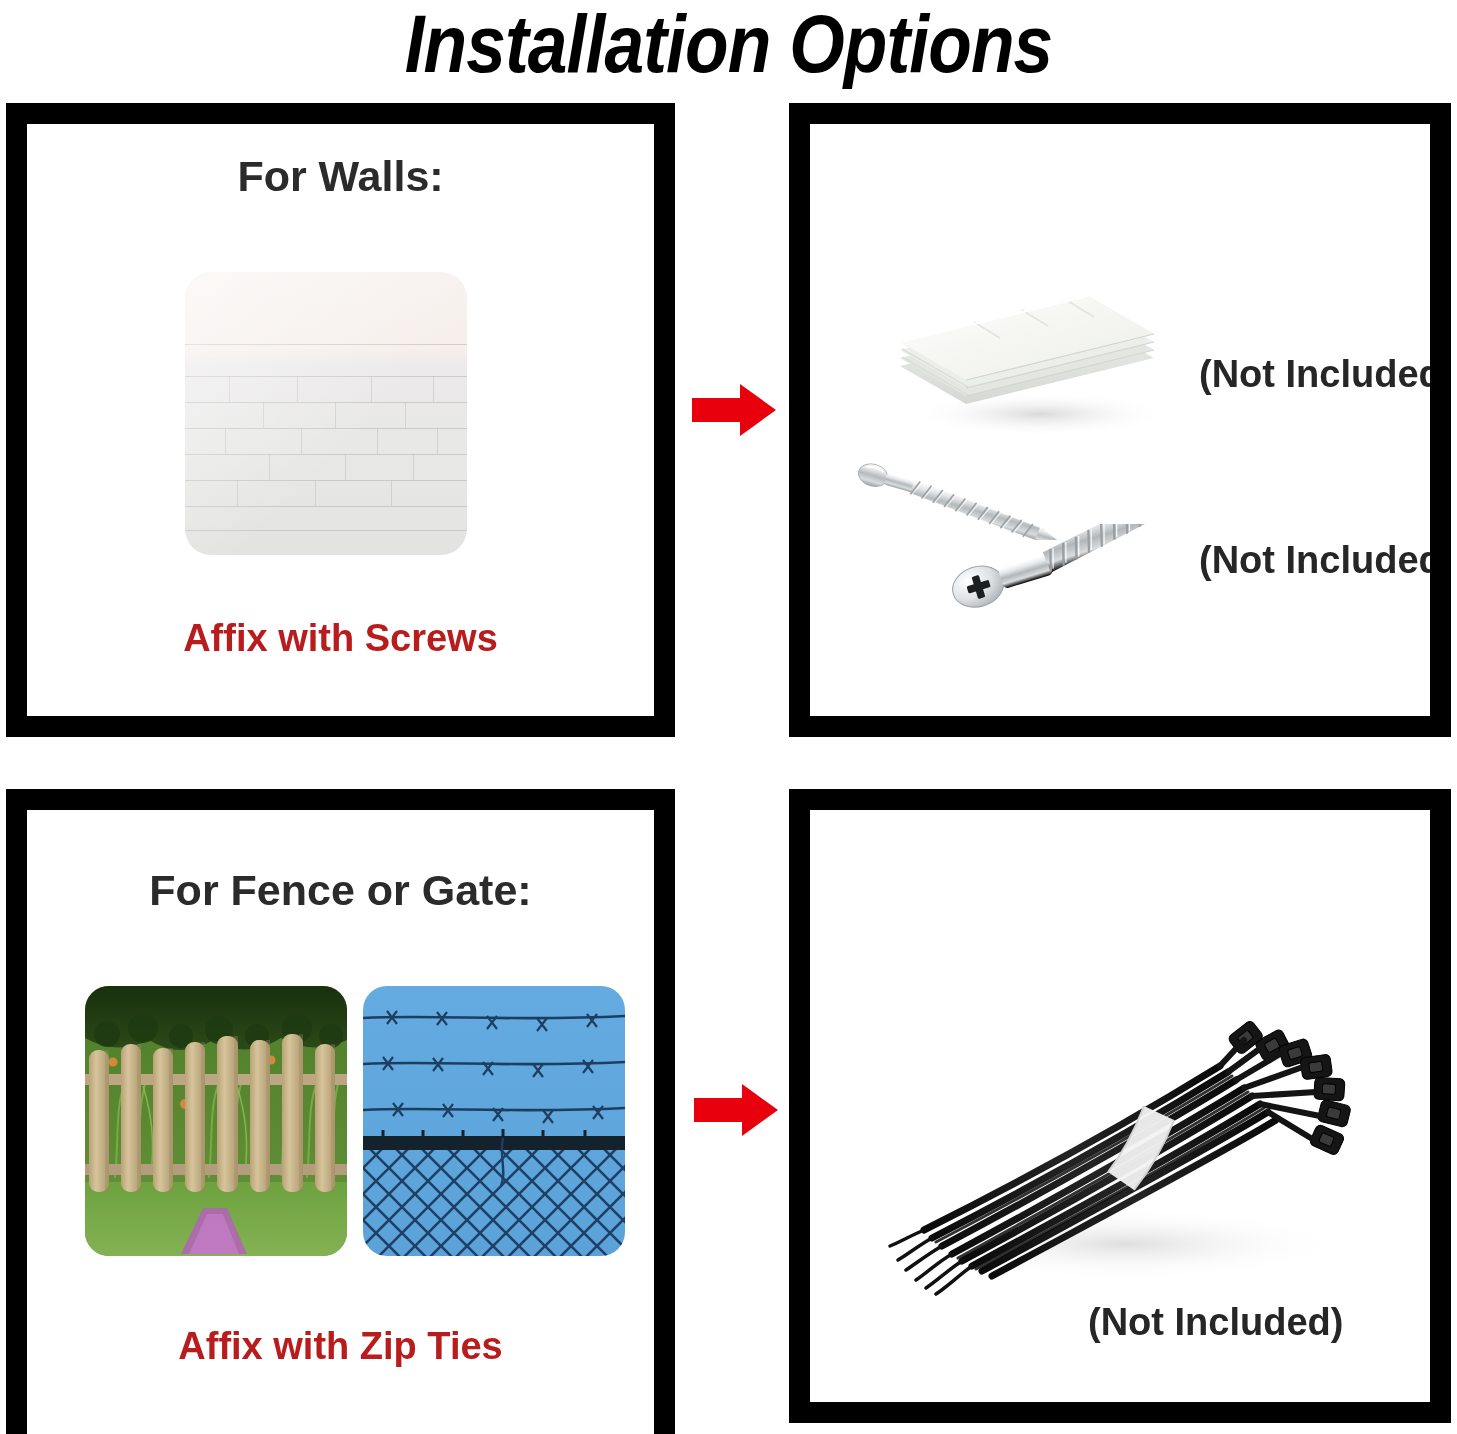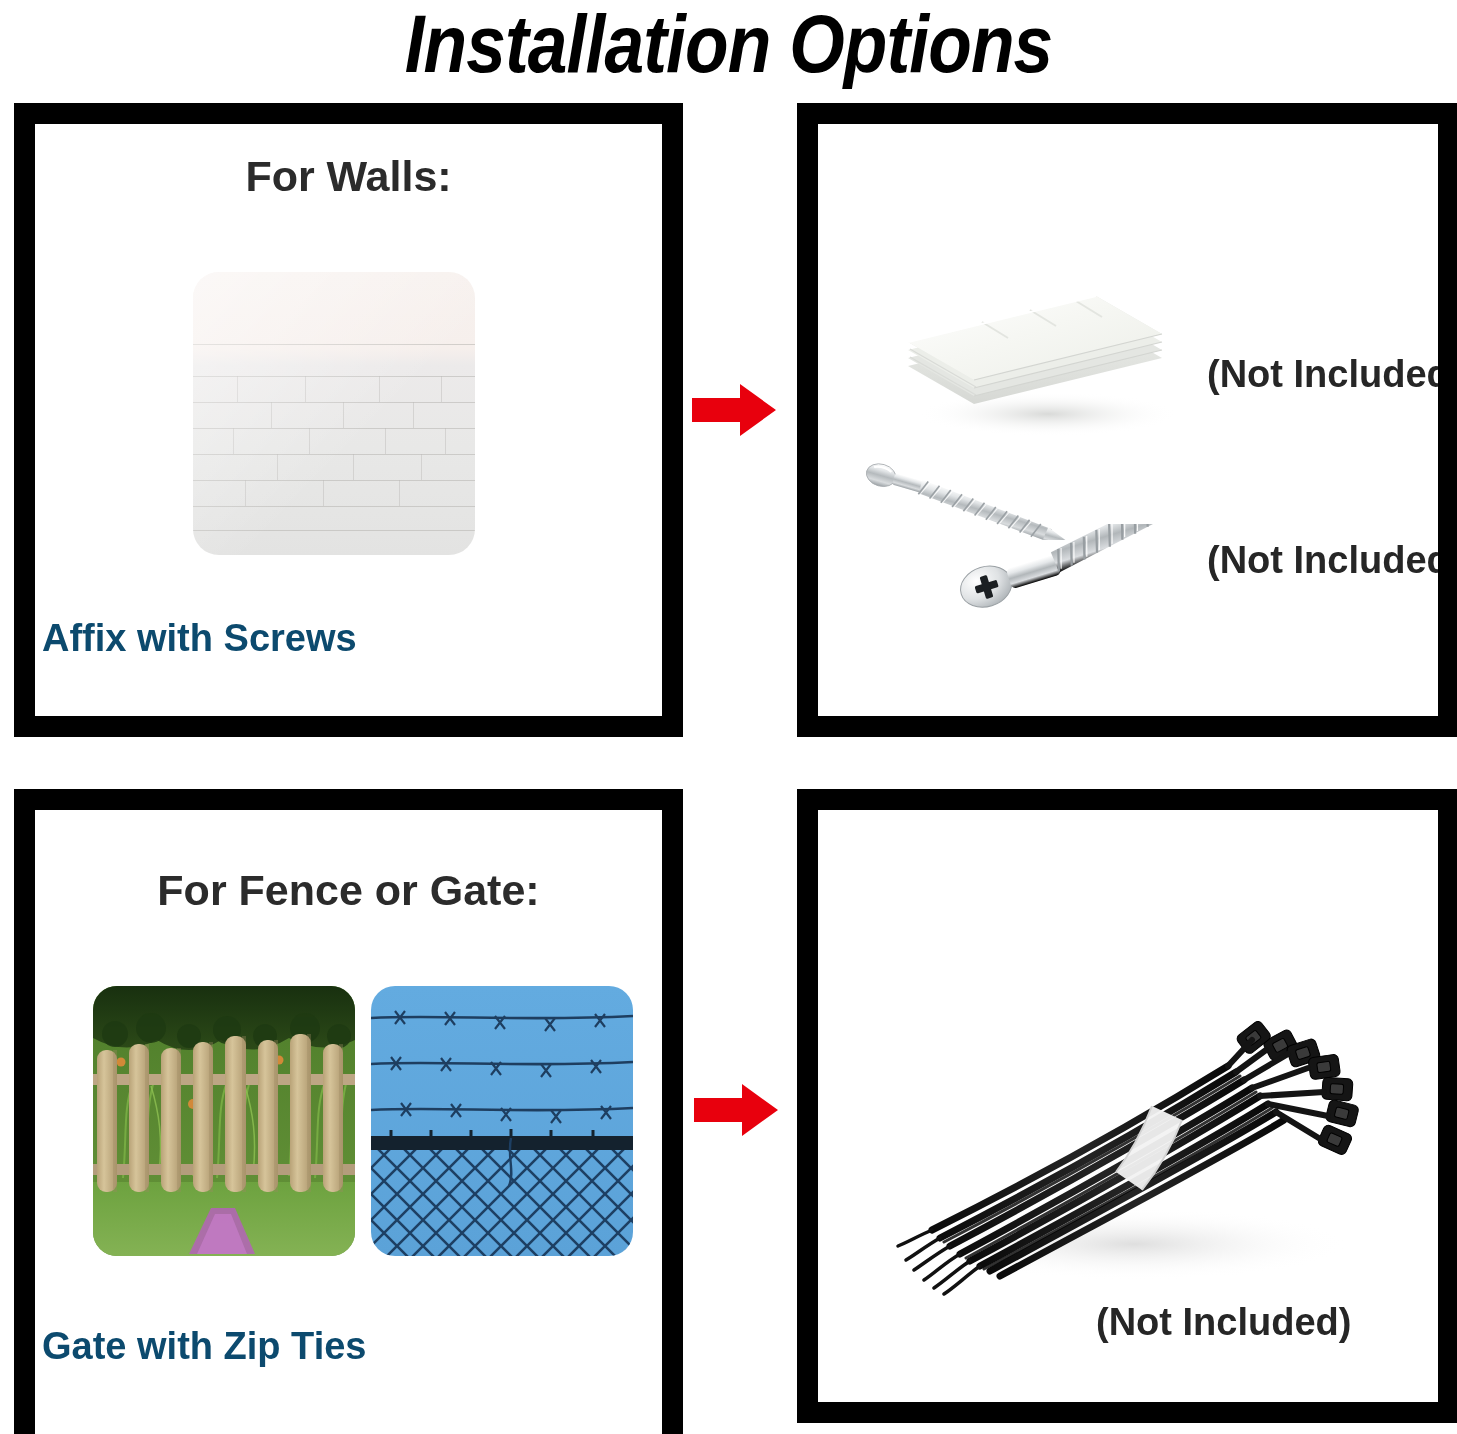--- a/index.html
+++ b/index.html
@@ -38,21 +38,20 @@
     transform-origin: 50% 50%;
     white-space: nowrap;
   }
 
   
   .panel {
     position: absolute;
     background: #000000;
     box-sizing: border-box;
     padding: 21px;
-    margin-left: 8px;
   }
   .panel-inner {
     position: relative;
     width: 100%;
     height: 100%;
     background: #ffffff;
     overflow: hidden;
   }
   #panel-walls      { left: 6px;   top: 103px;  width: 669px;  height: 634px; }
   #panel-hardware   { left: 789px; top: 103px;  width: 662px;  height: 634px; }
@@ -67,27 +66,27 @@
     font-weight: bold;
     font-size: 43px;
     color: #2b2b2b;
     white-space: nowrap;
   }
   #walls-heading  { top: 28px; }
   #fence-heading  { top: 56px; }
 
   .panel-caption {
     position: absolute;
-    left: 7px;
+    left: 0;
     width: 100%;
-    text-align: left;
+    text-align: center;
     font-weight: bold;
     font-size: 38px;
     line-height: 52px;
-    color: #0c4a6e;
+    color: #b91c1c;
     white-space: nowrap;
   }
 
   .not-included {
     position: absolute;
     font-weight: bold;
     font-size: 38px;
     color: #262626;
     white-space: nowrap;
   }
@@ -513,21 +512,21 @@
             <path d="M180,144 L180,152"></path>
               <path d="M222,144 L222,152"></path>
           </g>
 
           <rect x="0" y="164" width="262" height="106" fill="url(#mesh)"></rect>
 
           <path d="M140,152 C136,170 144,186 138,200" stroke="#1d3f63" stroke-width="2.4" fill="none"></path>
         </svg>
       </div>
 
-      <div class="panel-caption" style="top:510px;">Gate with Zip Ties</div>
+      <div class="panel-caption" style="top:510px;">Affix with Zip Ties</div>
     </div>
   </div>
 
   <div class="panel" id="panel-zipties">
     <div class="panel-inner">
 
       <div id="ziptie-bundle">
         <svg viewBox="0 0 500 380" width="500" height="380">
           <defs>
             <linearGradient id="tieGrad" x1="0" y1="0" x2="1" y2="0">

